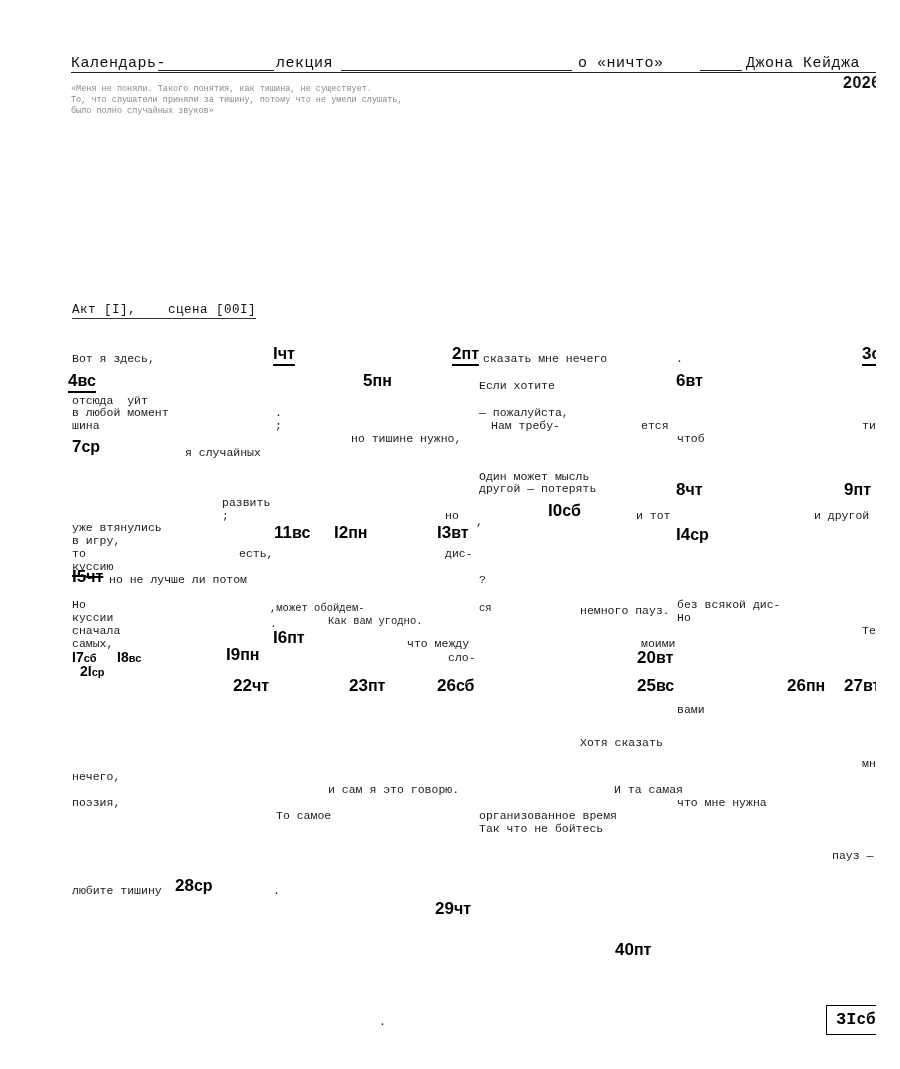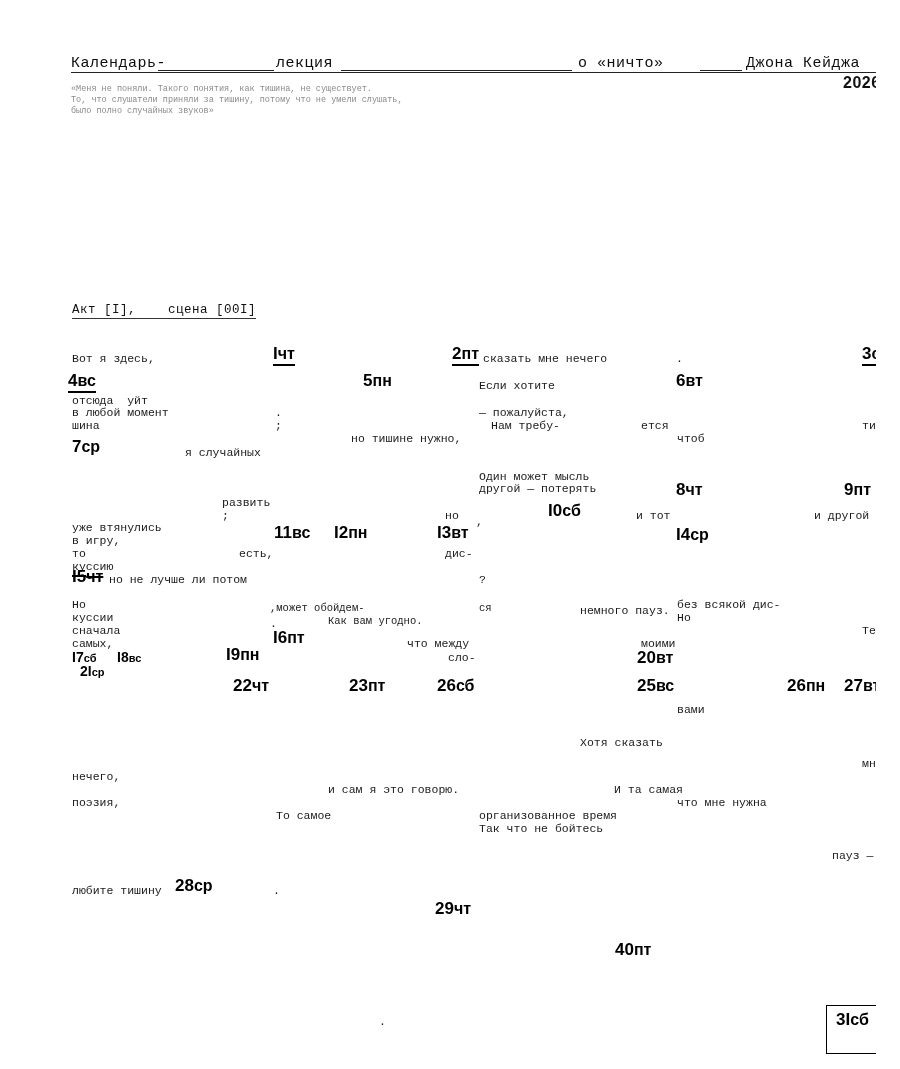--- a/index.html
+++ b/index.html
@@ -75,21 +75,22 @@
     font-weight: bold;
     color: #000;
     letter-spacing: 0px;
   }
   .day .num { font-size: 17px; }
   .day .wd  { font-size: 16px; }
   .day.under { border-bottom: 2px solid #000; padding-bottom: 0px; }
   .day.strike { text-decoration: line-through; text-decoration-thickness: 2px; }
   .day.boxed {
     border: 1.5px solid #000;
-    padding: 4px 9px 23px 9px;
+    padding: 4px 9px 5px 9px;
+    font-family: Liberation Mono, monospace;
   }
 </style>
 </head>
 <body>
 
 <div id="page">
 
   <div class="abs hdr-title" style="left:47px; top:55px;">Календарь-</div>
   <div class="abs hdr-rule" style="left:134px; top:70px; width:116px;"></div>
   <div class="abs hdr-title" style="left:252px; top:55px;">лекция</div>

